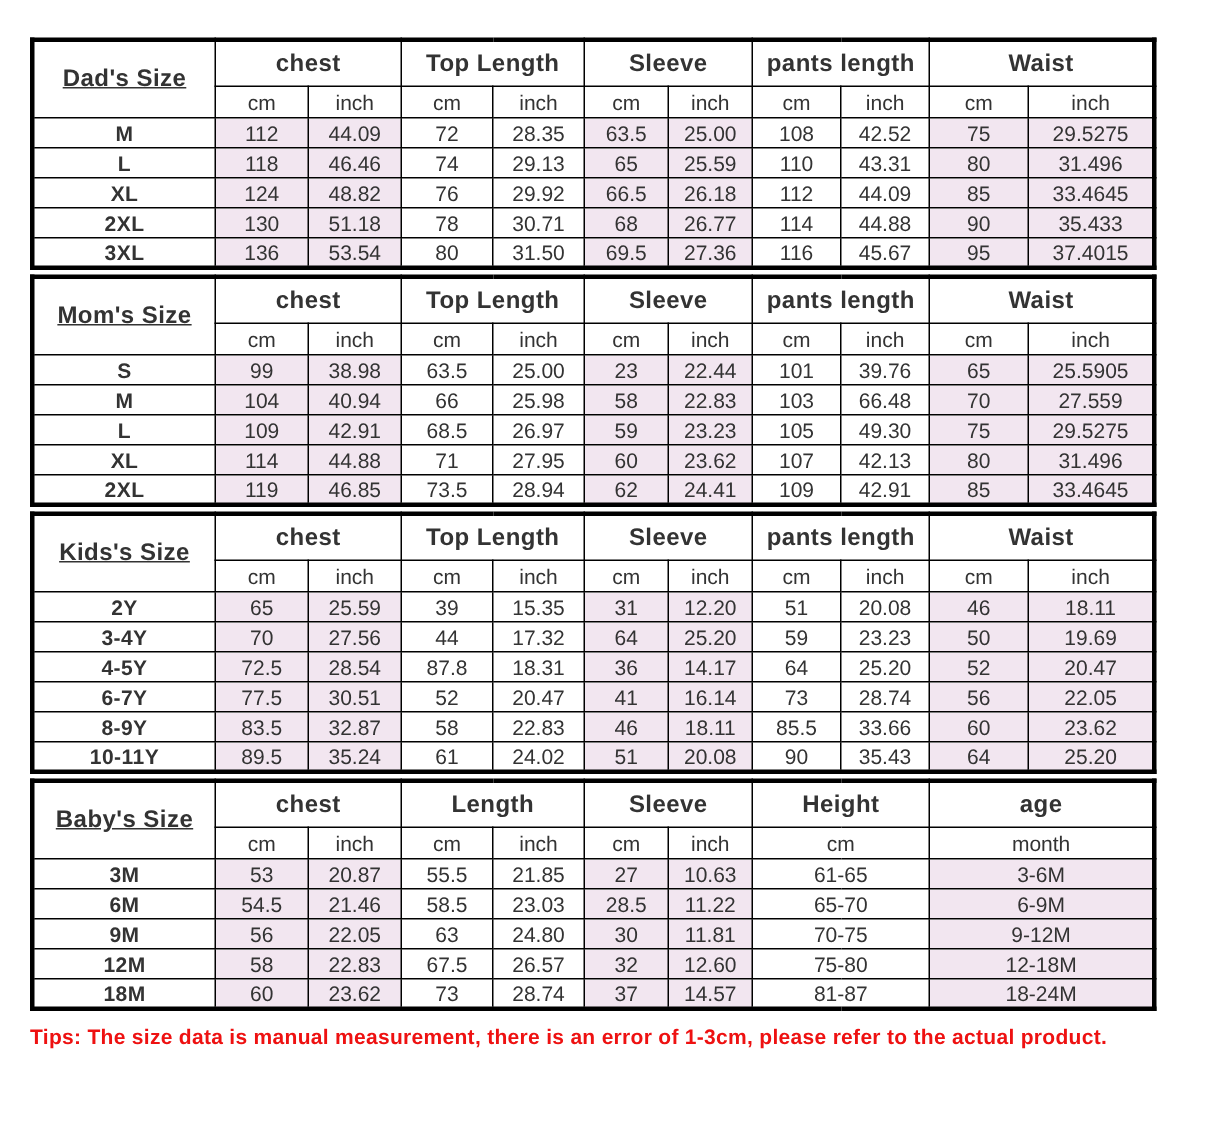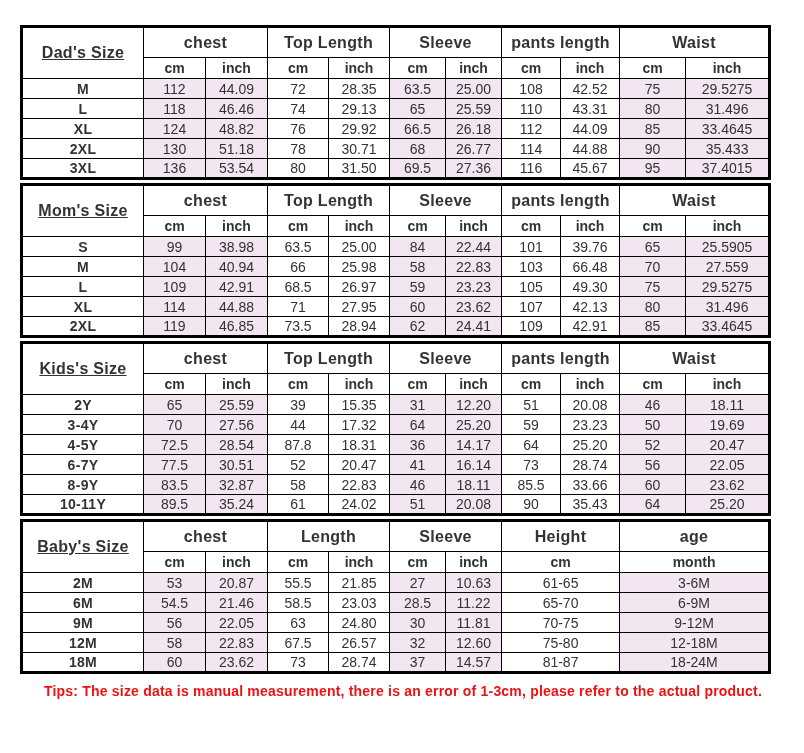--- a/index.html
+++ b/index.html
@@ -33,33 +33,32 @@
     overflow:hidden;
     white-space:nowrap;
   }
   th.title-cell{
     font-size:17px;font-weight:bold;letter-spacing:.3px;text-decoration:underline;
   }
   tr.group-row th{
     height:29px;font-size:16px;font-weight:bold;letter-spacing:.3px;
   }
   tr.sub-row th{
-    height:20px;font-size:14px;font-weight:bold;margin-top:12px;
+    height:20px;font-size:14px;font-weight:normal;margin-top:12px;
   }
   tr.data-row{height:20px;}
   tr.data-row th.row-label{
     font-size:14px;font-weight:bold;letter-spacing:.3px;
   }
   tr.data-row td{
     font-size:14px;font-weight:normal;
   }
   td.shaded{background:var(--shade);}
   .tips{
     margin-top:9px;
-    text-align:center;
     font-size:14px;
     font-weight:bold;
     color:var(--tips);
     letter-spacing:.2px;
   }
 </style>
 </head>
 <body>
 
 <div class="wrap">
@@ -204,21 +203,21 @@
             <th colspan="1">inch</th>
           </tr>
         </thead>
         <tbody>
           <tr class="data-row">
             <th class="row-label">S</th>
             <td colspan="1" class="shaded">99</td>
             <td colspan="1" class="shaded">38.98</td>
             <td colspan="1" class="">63.5</td>
             <td colspan="1" class="">25.00</td>
-            <td colspan="1" class="shaded">84</td>
+            <td colspan="1" class="shaded">23</td>
             <td colspan="1" class="shaded">22.44</td>
             <td colspan="1" class="">101</td>
             <td colspan="1" class="">39.76</td>
             <td colspan="1" class="shaded">65</td>
             <td colspan="1" class="shaded">25.5905</td>
           </tr>
           <tr class="data-row">
             <th class="row-label">M</th>
             <td colspan="1" class="shaded">104</td>
             <td colspan="1" class="shaded">40.94</td>
@@ -418,21 +417,21 @@
             <th colspan="1">cm</th>
             <th colspan="1">inch</th>
             <th colspan="1">cm</th>
             <th colspan="1">inch</th>
             <th colspan="2">cm</th>
             <th colspan="2">month</th>
           </tr>
         </thead>
         <tbody>
           <tr class="data-row">
-            <th class="row-label">2M</th>
+            <th class="row-label">3M</th>
             <td colspan="1" class="shaded">53</td>
             <td colspan="1" class="shaded">20.87</td>
             <td colspan="1" class="">55.5</td>
             <td colspan="1" class="">21.85</td>
             <td colspan="1" class="shaded">27</td>
             <td colspan="1" class="shaded">10.63</td>
             <td colspan="2" class="">61-65</td>
             <td colspan="2" class="shaded">3-6M</td>
           </tr>
           <tr class="data-row">

